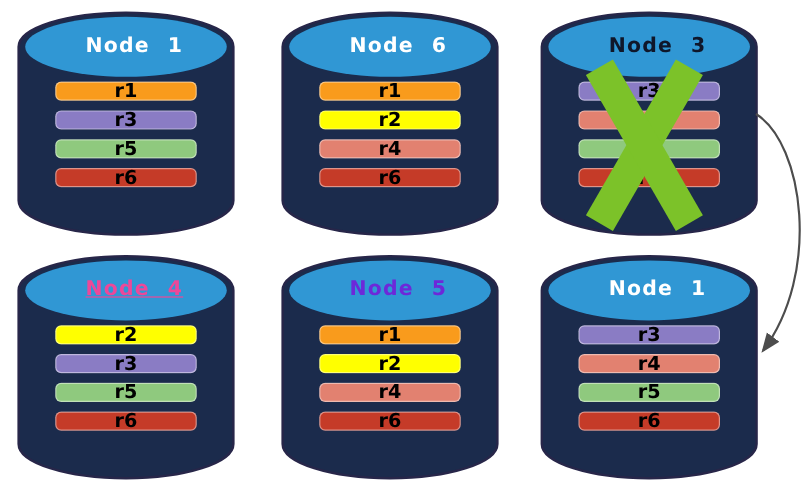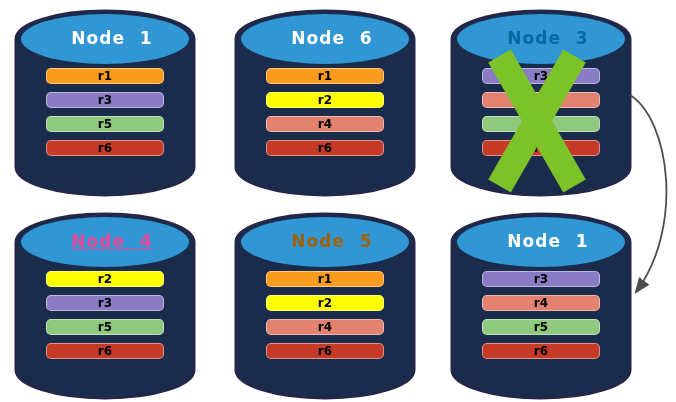--- a/index.html
+++ b/index.html
@@ -18,21 +18,21 @@
     position:absolute;top:19px;left:0;right:0;
     text-align:center;font-size:17px;font-weight:bold;
     letter-spacing:1px;word-spacing:8px;
   }
   .bars{position:absolute;top:59px;left:32px;width:118px;}
   .bar{
     height:16px;margin-bottom:8px;border-radius:5px;
     border:1px solid rgba(255,255,255,0.45);box-sizing:border-box;
     display:flex;align-items:center;justify-content:center;
   }
-  .bar-label{font-size:12px;font-weight:bold;line-height:1;}
+  .bar-label{font-size:16px;font-weight:bold;line-height:1;}
   .xmark{position:absolute;left:0;top:0;z-index:3;}
   .arrow-layer{position:absolute;left:0;top:0;z-index:4;pointer-events:none;}
 </style>
 </head>
 <body>
 
 <div class="stage">
 
   <div class="node p11">
     <svg class="cyl" width="182" height="188" viewBox="0 0 182 188">
@@ -76,21 +76,21 @@
           <span class="bar-label" style="color: rgb(0, 0, 0);">r6</span>
         </div>
     </div>
   </div>
 
   <div class="node p13">
     <svg class="cyl" width="182" height="188" viewBox="0 0 182 188">
       <path stroke="#272649" stroke-width="2" d="M1.5,30 A89.5,28.5 0 0 1 180.5,30 L180.5,158 A89.5,28.5 0 0 1 1.5,158 Z" fill="#1B2B4C"></path>
       <ellipse cx="91" cy="30" rx="84" ry="25" fill="#3097D4"></ellipse>
     </svg>
-    <div class="node-title" style="color: #0369a1;">Node 3</div>
+    <div class="node-title" style="color: #0f172a;">Node 3</div>
     <div class="bars">
       <div class="bar" style="background: rgb(138, 124, 196);">
           <span class="bar-label" style="color: rgb(0, 0, 0);">r3</span>
         </div>
       <div class="bar" style="background: rgb(226, 129, 112);">
           <span class="bar-label" style="color: rgb(0, 0, 0);">r4</span>
         </div>
       <div class="bar" style="background: rgb(143, 201, 126);">
           <span class="bar-label" style="color: rgb(0, 0, 0);">r5</span>
         </div>
@@ -128,21 +128,21 @@
           <span class="bar-label" style="color: rgb(0, 0, 0);">r6</span>
         </div>
     </div>
   </div>
 
   <div class="node p22">
     <svg class="cyl" width="182" height="188" viewBox="0 0 182 188">
       <path stroke="#272649" stroke-width="2" d="M1.5,30 A89.5,28.5 0 0 1 180.5,30 L180.5,158 A89.5,28.5 0 0 1 1.5,158 Z" fill="#1B2B4C"></path>
       <ellipse cx="91" cy="30" rx="84" ry="25" fill="#3097D4"></ellipse>
     </svg>
-    <div class="node-title" style="color: #a16207;">Node 5</div>
+    <div class="node-title" style="color: #6d28d9;">Node 5</div>
     <div class="bars">
       <div class="bar" style="background: rgb(249, 155, 28);">
           <span class="bar-label" style="color: rgb(0, 0, 0);">r1</span>
         </div>
       <div class="bar" style="background: rgb(255, 255, 0);">
           <span class="bar-label" style="color: rgb(0, 0, 0);">r2</span>
         </div>
       <div class="bar" style="background: rgb(226, 129, 112);">
           <span class="bar-label" style="color: rgb(0, 0, 0);">r4</span>
         </div>

